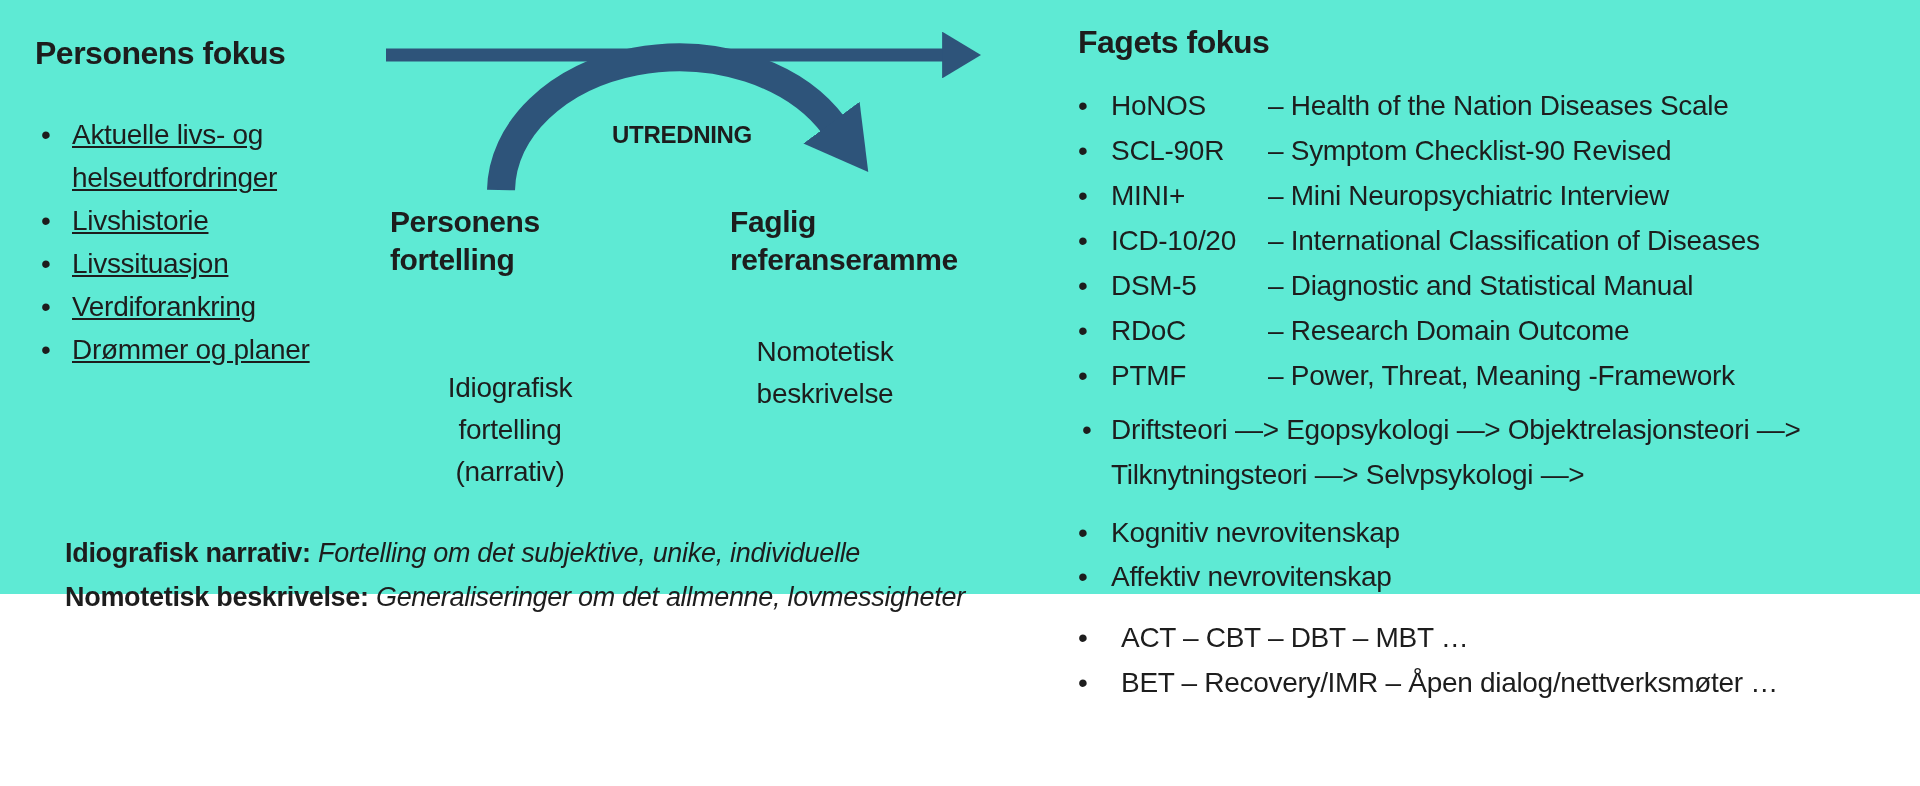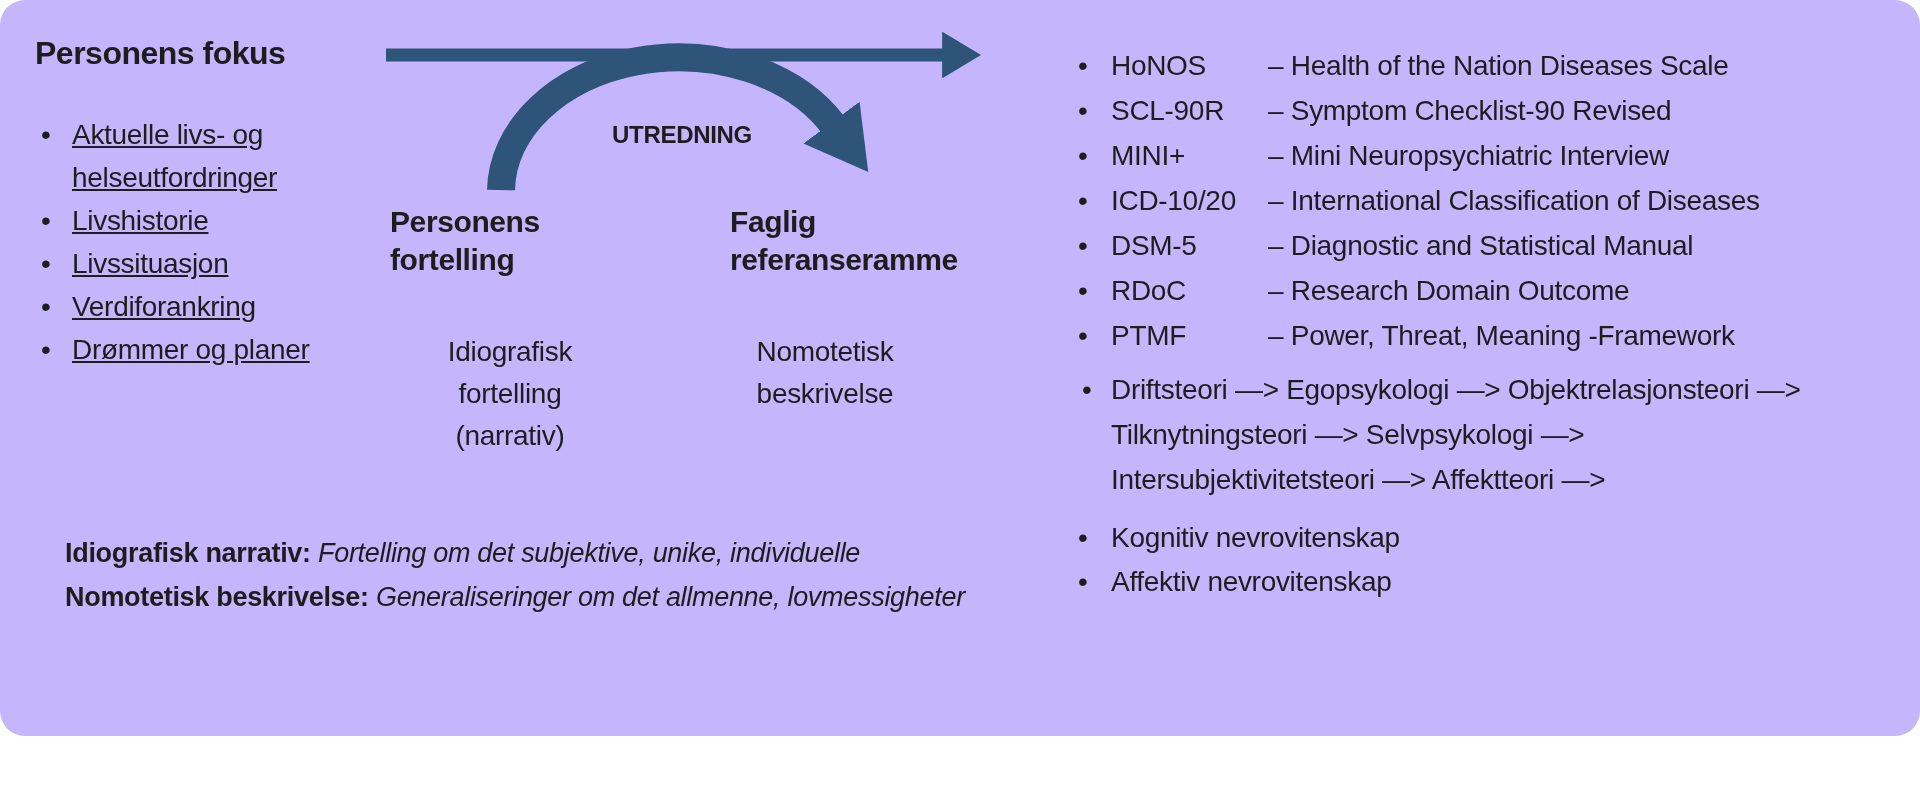--- a/index.html
+++ b/index.html
@@ -1,19 +1,19 @@
 <!DOCTYPE html>
 <html><head>
 <meta charset="utf-8">
 <style>
   html,body{margin:0;padding:0;background:#ffffff;}
   body{width:1920px;height:786px;overflow:hidden;
        font-family:"Liberation Sans",sans-serif;color:#1d1d1d;
        -webkit-font-smoothing:antialiased;}
-  .slide{position:relative;width:1920px;height:736px;background:#c4b5fd;border-radius:25px;}
+  .slide{position:relative;width:1920px;height:594px;background:#5eead4;}
 
   
   .h1{font-size:32px;font-weight:bold;letter-spacing:-0.5px;line-height:40px;white-space:nowrap;}
 
   
   .left-panel{position:absolute;left:35px;top:33px;width:360px;}
   .left-panel ul{list-style:none;margin:40px 0 0 0;padding:0;text-decoration:underline;}
   .left-panel li{position:relative;padding-left:37px;font-size:28px;
                  letter-spacing:-0.3px;line-height:43px;}
   .left-panel li::before{content:"•";position:absolute;left:6px;top:0;}
@@ -23,21 +23,21 @@
 
   
   .process-label{position:absolute;left:552px;top:121px;width:260px;text-align:center;
                  font-size:24px;font-weight:bold;letter-spacing:-0.3px;}
   .node-title{position:absolute;top:203px;text-align:left;
               font-size:30px;font-weight:bold;letter-spacing:-0.4px;line-height:38px;}
   .node-title.src{left:390px;width:240px;}
   .node-title.tgt{left:730px;width:270px;}
   .node-sub{position:absolute;top:331px;text-align:center;
             font-size:28px;letter-spacing:-0.3px;line-height:42px;}
-  .node-sub.src{left:410px;width:200px;}
+  .node-sub.src{left:410px;width:200px;margin-top:36px;}
   .node-sub.tgt{left:700px;width:250px;}
 
   
   .definitions{position:absolute;left:35px;top:531px;width:990px;
                font-size:27px;letter-spacing:-0.3px;line-height:44px;}
   .definitions .term{font-weight:bold;margin-left:30px;}
   .definitions .def{font-style:italic;}
 
   
   .right-panel{position:absolute;left:1078px;top:22px;width:842px;}
@@ -93,20 +93,21 @@
   <div class="definitions">
     <div>
       <span class="term">Idiografisk narrativ:</span><span class="def"> Fortelling om det subjektive, unike, individuelle</span>
     </div>
     <div>
       <span class="term">Nomotetisk beskrivelse:</span><span class="def"> Generaliseringer om det allmenne, lovmessigheter</span>
     </div>
   </div>
 
   <div class="right-panel">
+    <div class="h1">Fagets fokus</div>
 
     <div class="instruments">
       <div class="instr-row">
         <span class="bullet-cell"></span>
         <span>HoNOS</span>
         <span>– Health of the Nation Diseases Scale</span>
       </div>
       <div class="instr-row">
         <span class="bullet-cell"></span>
         <span>SCL-90R</span>
@@ -135,29 +136,38 @@
       <div class="instr-row">
         <span class="bullet-cell"></span>
         <span>PTMF</span>
         <span>– Power, Threat, Meaning -Framework</span>
       </div>
     </div>
 
     <div class="theory">
       <div>Driftsteori —&gt; Egopsykologi —&gt; Objektrelasjonsteori —&gt;</div>
       <div>Tilknytningsteori —&gt; Selvpsykologi —&gt;</div>
-      <div>Intersubjektivitetsteori —&gt; Affektteori —&gt;</div>
     </div>
 
     <div class="simple-list">
       <div class="simple-row">
         <span class="bullet-cell"></span>
         <span class="txt">Kognitiv nevrovitenskap</span>
       </div>
       <div class="simple-row">
         <span class="bullet-cell"></span>
         <span class="txt">Affektiv nevrovitenskap</span>
       </div>
     </div>
 
+    <div class="simple-list therapy-list">
+      <div class="simple-row">
+        <span class="bullet-cell"></span>
+        <span class="txt">ACT – CBT – DBT – MBT …</span>
+      </div>
+      <div class="simple-row">
+        <span class="bullet-cell"></span>
+        <span class="txt">BET – Recovery/IMR – Åpen dialog/nettverksmøter …</span>
+      </div>
+    </div>
   </div>
 
 </div>
 
 </body></html>

